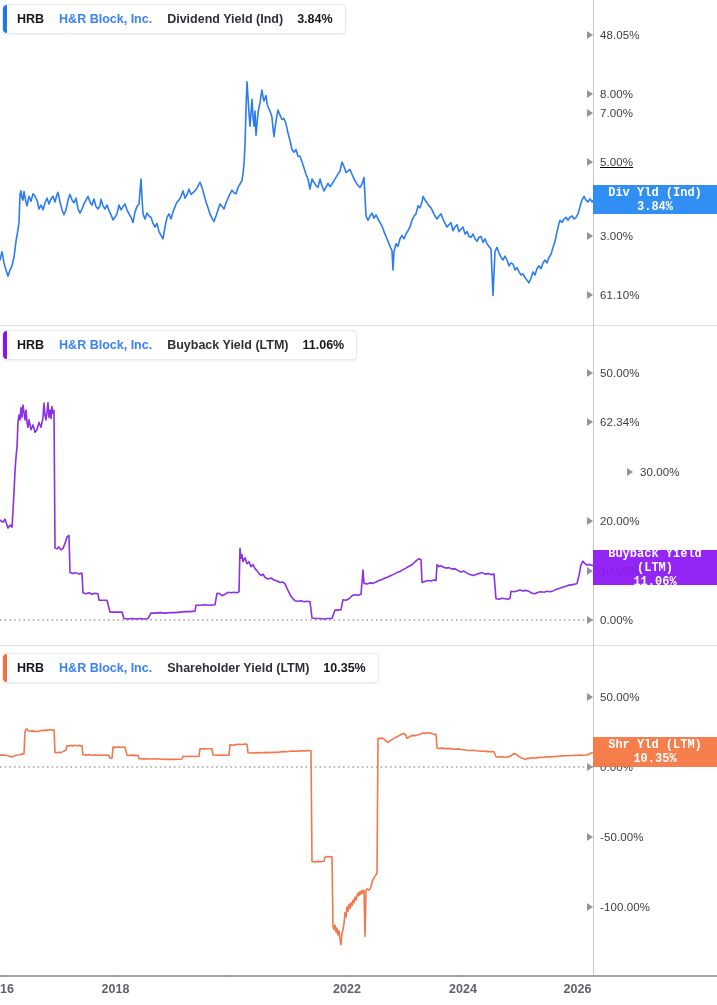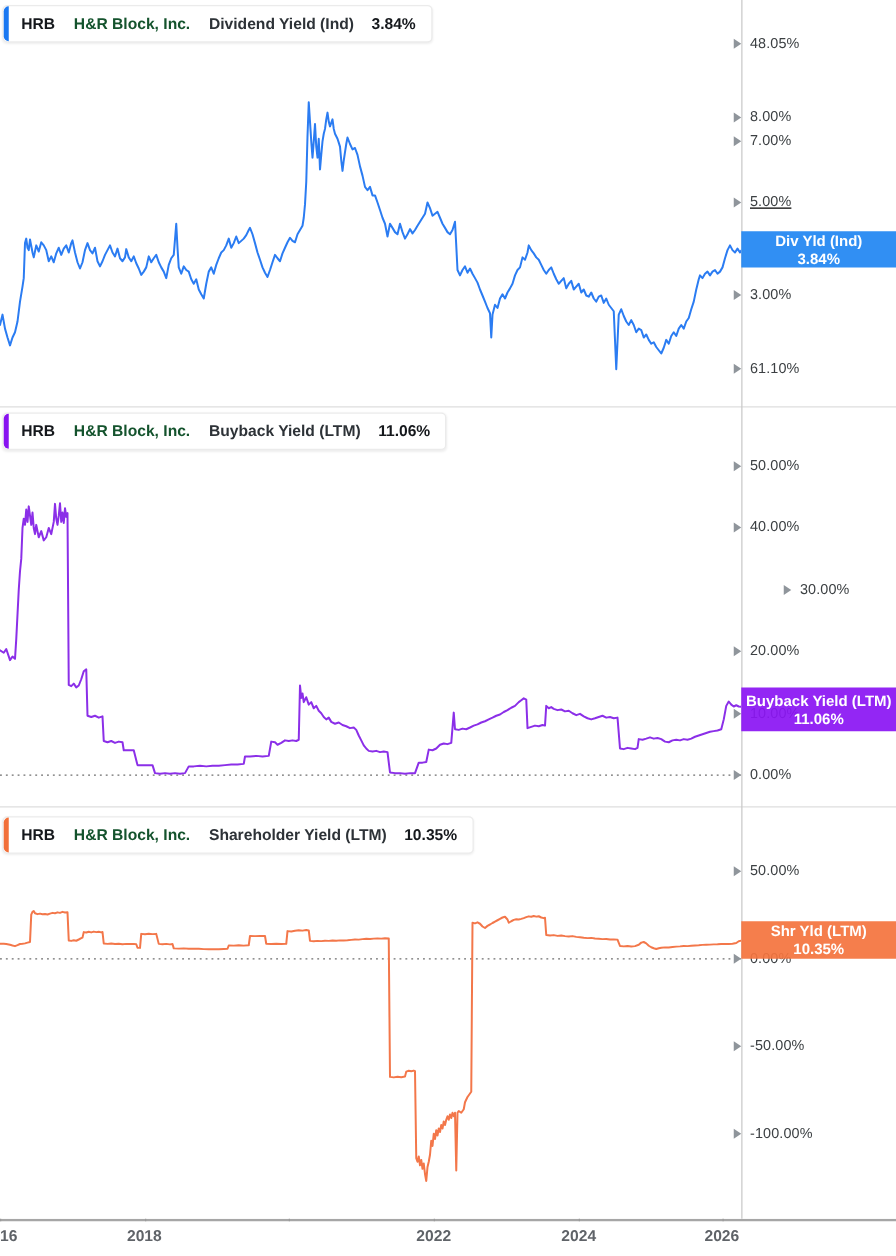--- a/index.html
+++ b/index.html
@@ -17,32 +17,32 @@
   .divider{position:absolute;left:0;width:717px;height:1px;background:#dedede;}
   .divider1{top:325px;} .divider2{top:645px;}
   .vaxis{position:absolute;left:593px;top:0;width:1px;height:975px;background:#c9c9c9;}
 
   .legend{position:absolute;left:2px;top:4px;height:28px;display:inline-flex;align-items:center;
           background:#fff;border:1px solid #ebebeb;border-radius:4px;
           box-shadow:0 1px 2px rgba(0,0,0,.07);padding:0 12px 0 14px;white-space:nowrap;z-index:5;}
   .panel2 .legend{top:7px;}
   .accent{position:absolute;left:0;top:0;bottom:0;width:4px;border-radius:4px 0 0 4px;}
   .legend .tkr{font-size:12.5px;font-weight:800;color:#15181c;margin-right:15px;}
-  .legend .co{font-size:12.5px;font-weight:700;color:#14532d;margin-right:15px;}
+  .legend .co{font-size:12.5px;font-weight:700;color:#3b82f6;margin-right:15px;}
   .legend .met{font-size:12.5px;font-weight:600;color:#2d3237;margin-right:14px;}
   .legend .val{font-size:12.5px;font-weight:800;color:#15181c;}
 
   .yticks{position:absolute;left:0;top:0;width:717px;height:100%;}
   .ytick{position:absolute;left:587px;height:16px;display:flex;align-items:center;z-index:1;}
   .tickarrow{width:0;height:0;border-top:4px solid transparent;border-bottom:4px solid transparent;
              border-left:6px solid #8f959b;display:inline-block;}
   .ticktext{font-size:11.5px;color:#3c4043;margin-left:7px;letter-spacing:.1px;}
 
   .vbox{position:absolute;left:593px;width:124px;z-index:4;display:flex;flex-direction:column;
-        align-items:center;justify-content:center;color:#fff;text-align:center;}
+        align-items:center;justify-content:center;color:#fff;text-align:center;font-family:Liberation Mono, monospace;}
   .vbox .l1{font-size:12px;font-weight:700;line-height:14px;}
   .vbox .l2{font-size:12px;font-weight:700;line-height:14px;}
   .panel0 .vbox{top:185px;height:29px;}
   .panel1 .vbox{top:224px;height:35px;}
   .panel2 .vbox{top:91px;height:30px;}
 
   .xaxis{position:absolute;left:0;top:975px;width:717px;height:30px;overflow:hidden;}
   .xaxis .axline{position:absolute;left:0;top:0;width:717px;height:2px;background:#a6a6a6;}
   .xtickmark{position:absolute;top:-4px;width:1px;height:6px;background:#9a9a9a;}
   .xlabel{position:absolute;top:7px;transform:translateX(-50%);font-size:12.5px;font-weight:600;
@@ -101,21 +101,21 @@
         <line x1="0" x2="593" y1="294.0" y2="294.0" stroke="#6e6e6e" stroke-width="1" stroke-dasharray="1.5 3.2"></line>
         <path d="M0 194.2L3 196.2L5 193.2L8 202.1L10 199.2L12 201.1L13 185.3L14 165.6L15 145.8L16 131.0L17 121.1L18 96.4L19 89.0L20 93.9L21 81.6L22 91.5L23 79.1L24 86.5L25 93.9L26 84.0L27 96.4L28 101.3L29 93.9L30 98.9L31 103.8L33 98.9L35 106.3L37 103.8L39 96.4L41 101.3L43 91.5L44 77.1L45 89.0L46 93.9L47 86.5L48 76.6L49 91.5L50 84.0L51 92.4L52 80.6L53 87.5L54 84.5L55 221.9L57 222.9L59 220.9L61 223.9L63 222.4L65 217.4L67 211.0L69 209.5L70 246.6L73 247.6L76 246.6L79 248.1L82 247.1L83 266.8L86 267.8L89 266.8L92 268.3L95 267.3L98 267.8L99 274.2L103 274.2L107 274.2L110 286.1L114 286.1L118 286.1L122 286.1L124 292.5L128 293.0L132 292.5L136 293.0L140 292.5L144 293.0L148 292.5L151 287.1L155 287.1L160 286.6L165 287.1L170 286.6L175 286.6L180 286.1L185 285.6L190 285.6L195 285.1L196 279.2L200 279.2L205 278.7L210 279.2L215 278.7L217 267.3L220 267.8L222 269.8L225 268.3L228 266.3L231 266.8L234 266.3L237 266.8L239 265.8L240 222.4L241 232.3L242 228.8L243 235.7L245 231.8L247 237.7L249 235.7L251 240.6L253 238.7L255 242.6L257 244.6L259 247.6L261 249.5L263 248.1L265 251.5L268 253.0L271 252.0L274 254.0L277 255.0L280 256.5L283 256.0L285 257.9L287 262.4L289 266.3L291 270.3L293 272.8L295 274.7L298 275.2L301 274.7L304 275.7L307 275.2L310 275.7L312 292.0L316 292.5L320 292.5L324 293.0L328 292.5L332 292.5L335 284.1L338 284.1L341 283.6L343 273.7L346 274.2L349 272.8L352 269.8L355 268.8L358 269.3L361 268.3L363 244.1L364 257.4L367 257.9L370 256.9L373 257.4L376 256.0L379 254.5L382 253.5L385 252.0L388 251.0L391 249.5L394 248.1L397 246.6L400 245.6L403 243.6L406 242.1L409 240.2L412 238.7L415 235.7L417 234.2L419 232.7L421 233.7L422 256.5L425 255.5L428 254.5L431 255.0L434 254.0L436 254.5L437 238.7L439 240.6L441 239.7L443 241.1L446 242.1L449 241.6L452 243.1L455 242.6L458 244.6L461 246.1L464 245.1L467 247.1L470 248.6L473 249.5L476 248.6L479 247.6L482 246.6L485 248.1L488 247.6L491 248.6L494 248.1L496 272.8L499 273.3L502 272.3L505 272.8L508 273.3L510 272.3L511 265.3L514 265.8L517 264.9L520 263.9L523 264.9L526 264.4L529 265.3L532 267.3L535 267.8L538 266.3L541 265.8L544 266.3L547 265.3L550 265.8L553 264.9L556 263.4L559 262.4L562 261.4L565 260.4L568 259.4L571 258.9L574 258.4L577 257.4L579 249.5L581 238.7L583 235.2L585 237.7L587 239.2L589 238.2L591 239.2L593 239.4" fill="none" stroke="#8b2fe8" stroke-width="1.6" stroke-linejoin="round" stroke-linecap="round"></path>
       </svg>
     <div class="yticks">
         <div class="ytick" style="top: 39px;">
           <span class="tickarrow"></span>
           <span class="ticktext">50.00%</span>
         </div>
         <div class="ytick" style="top: 88.4px;">
           <span class="tickarrow"></span>
-          <span class="ticktext">40.00%</span>
+          <span class="ticktext">62.34%</span>
         </div>
         <div class="ytick" style="top: 137.8px; padding-left: 40px;">
           <span class="tickarrow"></span>
           <span class="ticktext">30.00%</span>
         </div>
         <div class="ytick" style="top: 187.2px;">
           <span class="tickarrow"></span>
           <span class="ticktext">20.00%</span>
         </div>
         <div class="ytick" style="top: 236.6px;">

